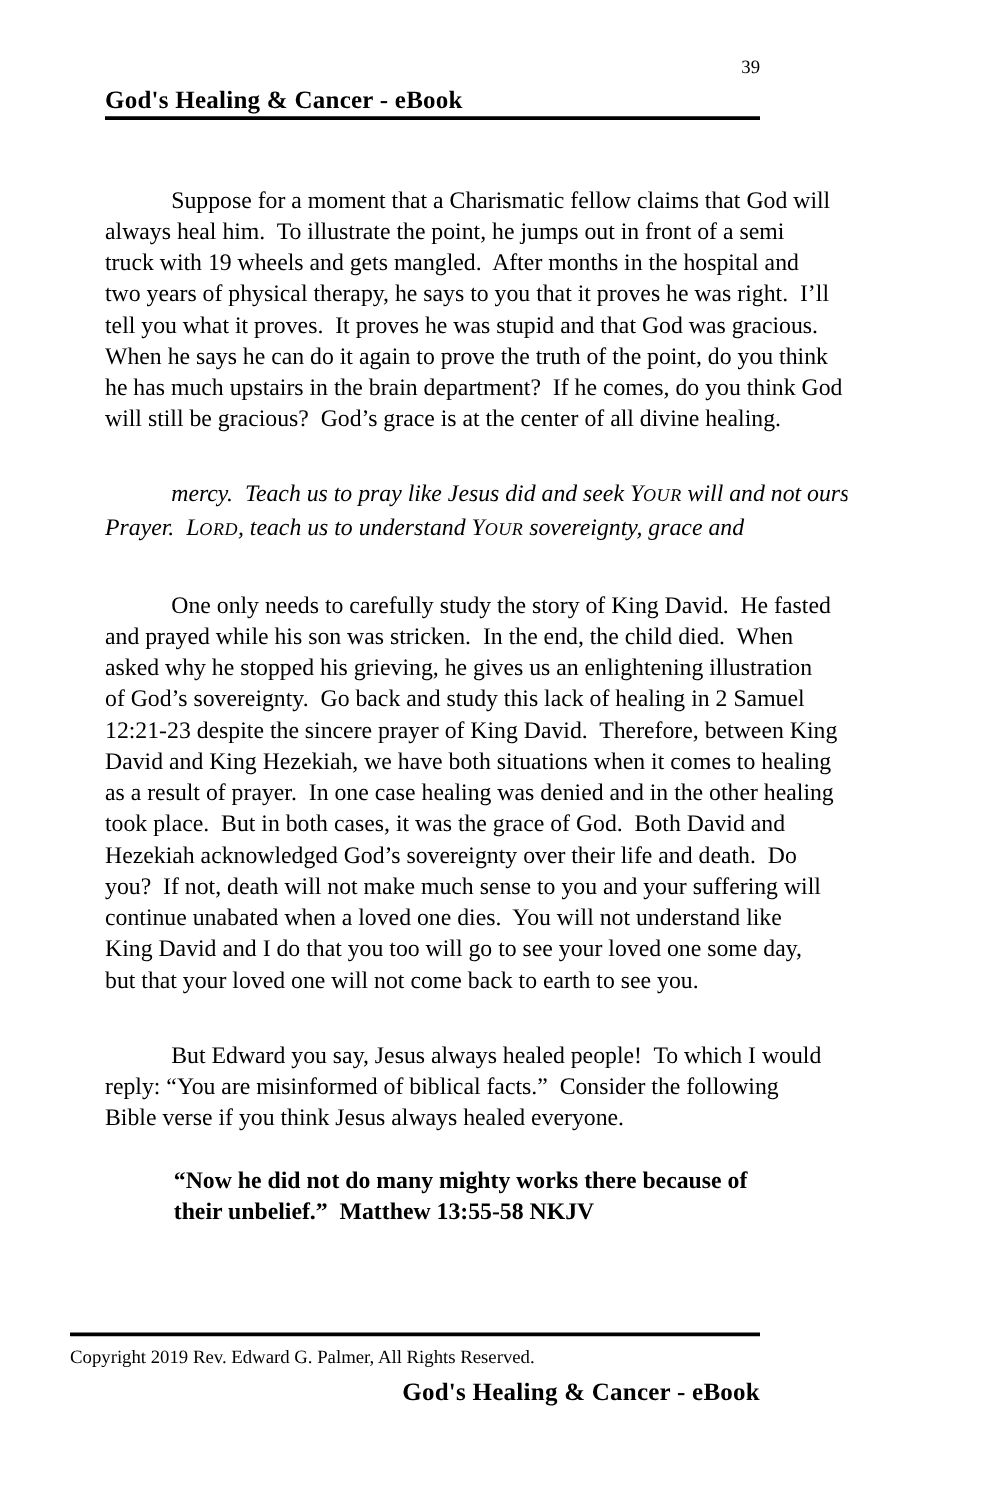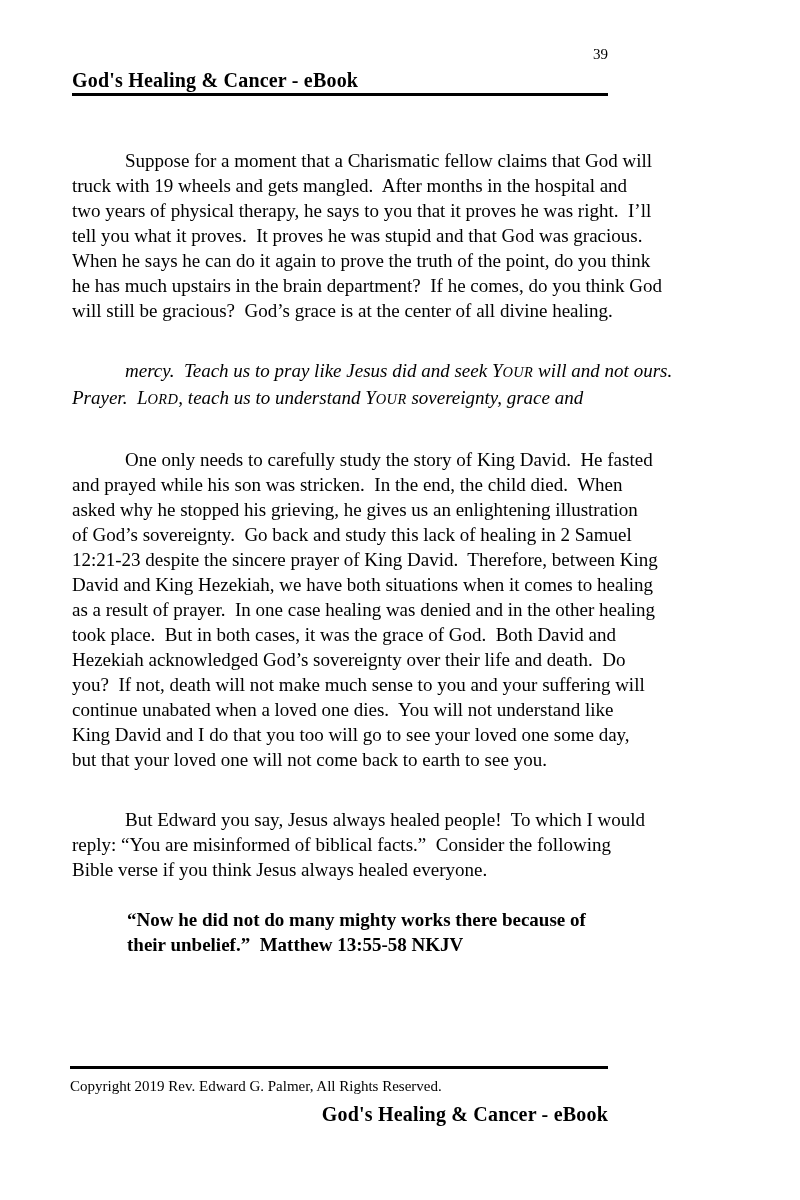--- a/index.html
+++ b/index.html
@@ -5,20 +5,21 @@
   html, body { margin: 0; padding: 0; background: #ffffff; }
   .page {
     position: relative;
     width: 678px;
     height: 1200px;
     background: #ffffff;
     color: #000000;
     font-family: "Liberation Serif", serif;
     overflow: hidden;
     box-sizing: border-box;
+    padding-left: 12px;
   }
   .textcol {
     padding: 46px 70px 0 72px;
   }
   .pageno {
     text-align: right;
     font-size: 15px;
     line-height: 16px;
   }
   .header-title {
@@ -45,21 +46,21 @@
   .quote .line { font-weight: bold; }
   .m-intro   { margin-top: 52px; }
   .m-quote1  { margin-top: 18px; }
   .m-prayer  { margin-top: 22px; }
   .m-david   { margin-top: 25px; }
   .m-edward  { margin-top: 16px; }
   .m-quote2  { margin-top: 25px; }
   .sc { font-size: 0.76em; letter-spacing: 0.4px; }
   .footer {
     position: absolute;
-    left: 70px;
+    left: 56px;
     right: 70px;
     top: 1066px;
   }
   .footer-rule {
     border-top: 3px solid #000000;
     height: 0;
   }
   .copyright {
     margin-top: 8px;
     font-size: 15px;
@@ -80,20 +81,21 @@
 <div class="page">
   <div class="textcol">
     <div class="pageno">39</div>
 
     <h1 class="header-title">God's Healing &amp; Cancer - eBook</h1>
 
     <div class="header-rule"></div>
 
     <div class="para indent m-intro">
         <div class="line">Suppose for a moment that a Charismatic fellow claims that God will</div>
+        <div class="line">always heal him.  To illustrate the point, he jumps out in front of a semi</div>
         <div class="line">truck with 19 wheels and gets mangled.  After months in the hospital and</div>
         <div class="line">two years of physical therapy, he says to you that it proves he was right.  I’ll</div>
         <div class="line">tell you what it proves.  It proves he was stupid and that God was gracious.</div>
         <div class="line">When he says he can do it again to prove the truth of the point, do you think</div>
         <div class="line">he has much upstairs in the brain department?  If he comes, do you think God</div>
         <div class="line">will still be gracious?  God’s grace is at the center of all divine healing.</div>
       </div>
 
 
     <div class="para indent italic m-prayer">

